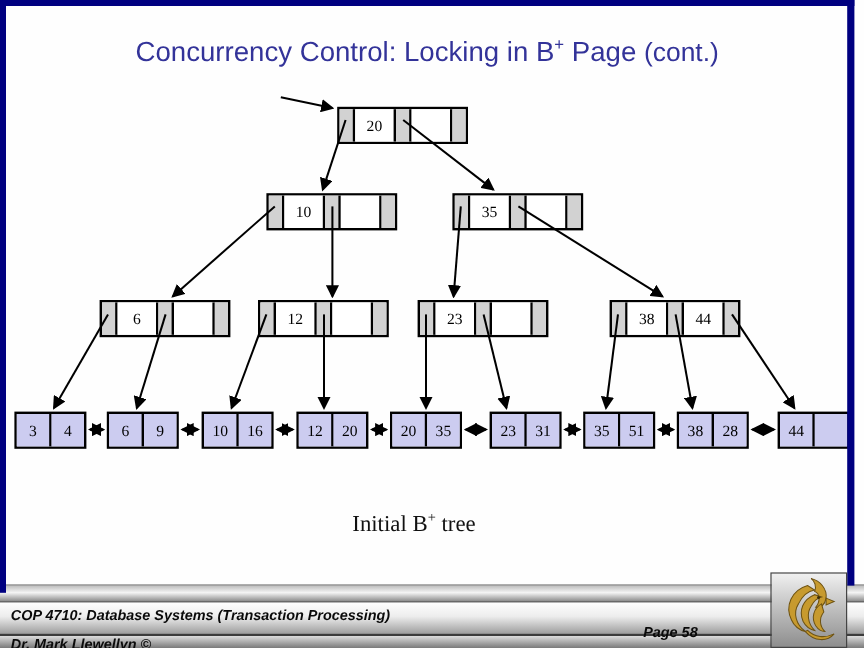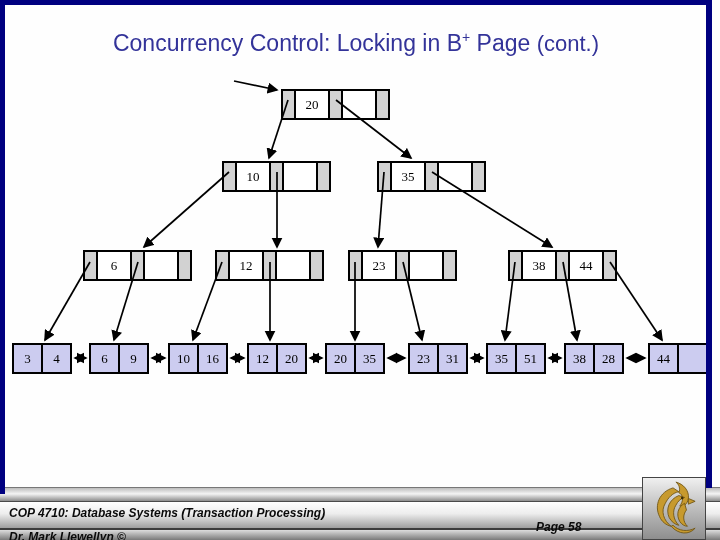--- a/index.html
+++ b/index.html
@@ -198,20 +198,22 @@
       <line x1="152" y1="358" x2="165" y2="358" marker-start="url(#ah)" marker-end="url(#ah)"></line>
       <line x1="231" y1="358" x2="244" y2="358" marker-start="url(#ah)" marker-end="url(#ah)"></line>
       <line x1="310" y1="358" x2="322" y2="358" marker-start="url(#ah)" marker-end="url(#ah)"></line>
       <line x1="388" y1="358" x2="405" y2="358" marker-start="url(#ah)" marker-end="url(#ah)"></line>
       <line x1="471" y1="358" x2="483" y2="358" marker-start="url(#ah)" marker-end="url(#ah)"></line>
       <line x1="549" y1="358" x2="561" y2="358" marker-start="url(#ah)" marker-end="url(#ah)"></line>
       <line x1="627" y1="358" x2="645" y2="358" marker-start="url(#ah)" marker-end="url(#ah)"></line>
     </g>
   </svg>
 
+  <div class="caption"><span>Initial B</span><sup>+</sup><span> tree</span>
+  </div>
 
   <div class="fband fband1"></div>
   <div class="fband fband2"></div>
   <div class="fband fband3"></div>
   <div class="ftext course">COP 4710: Database Systems  (Transaction Processing)</div>
   <div class="ftext page">Page 58</div>
   <div class="ftext author">Dr. Mark Llewellyn ©</div>
 
   <div class="logo-panel">
     <svg width="48" height="58" viewBox="0 0 50 60">

